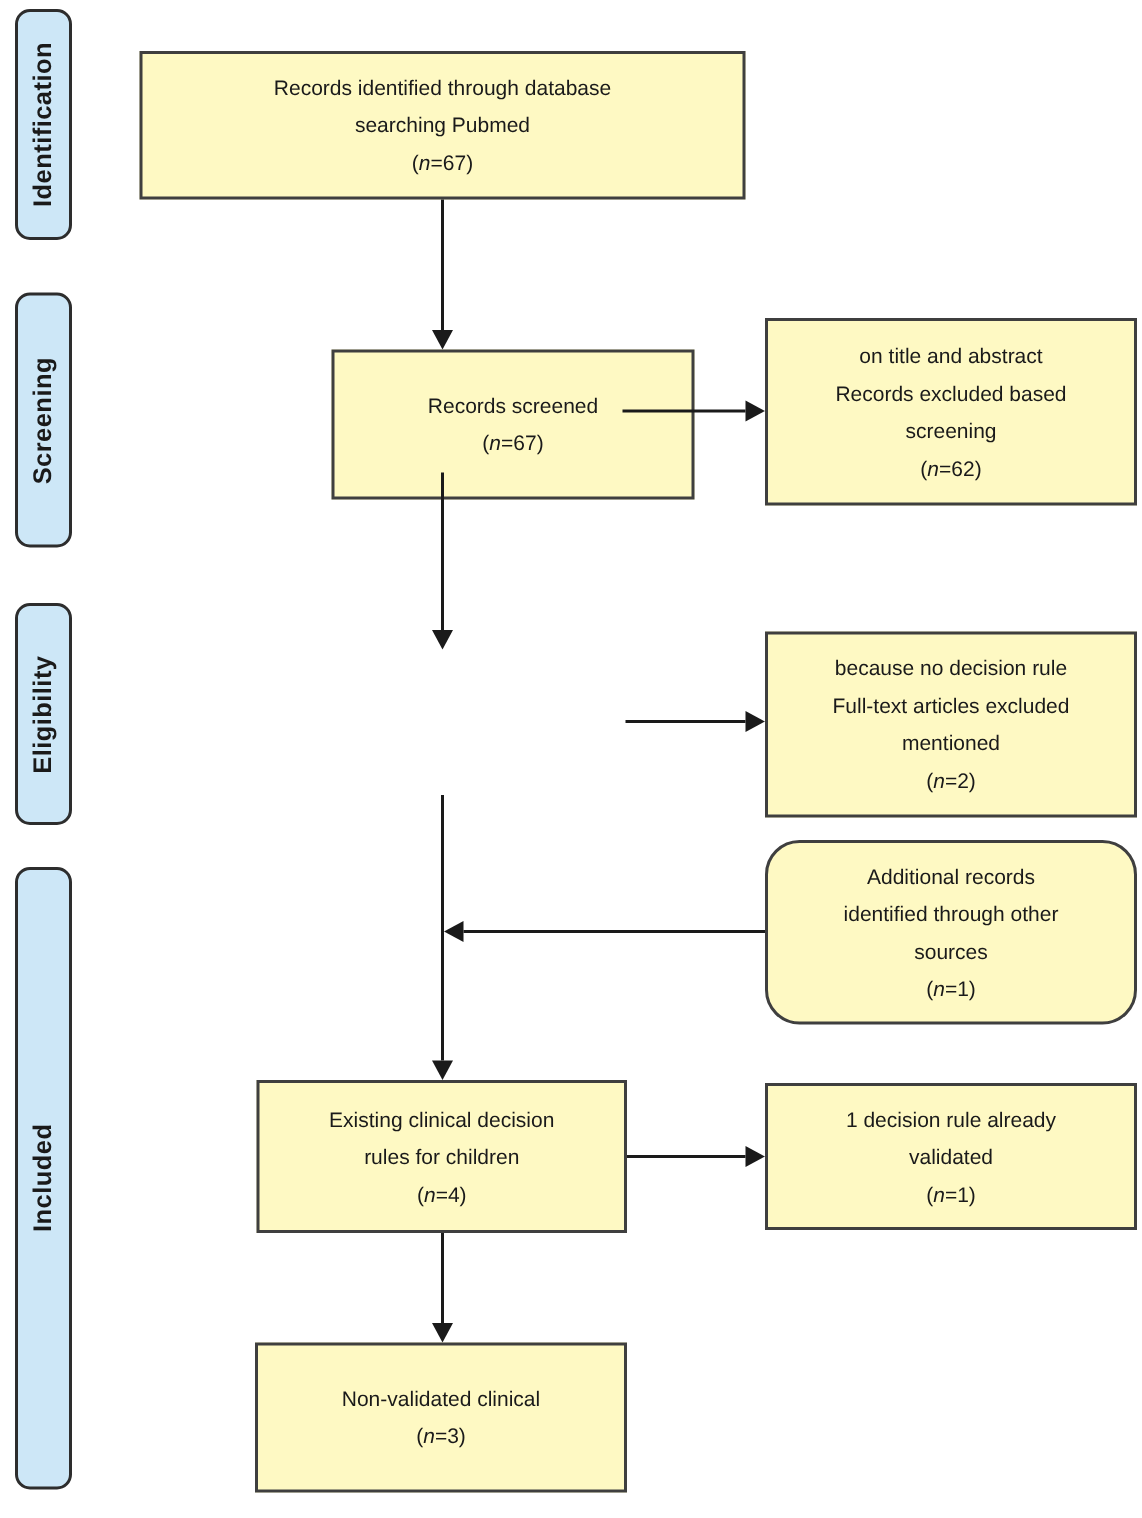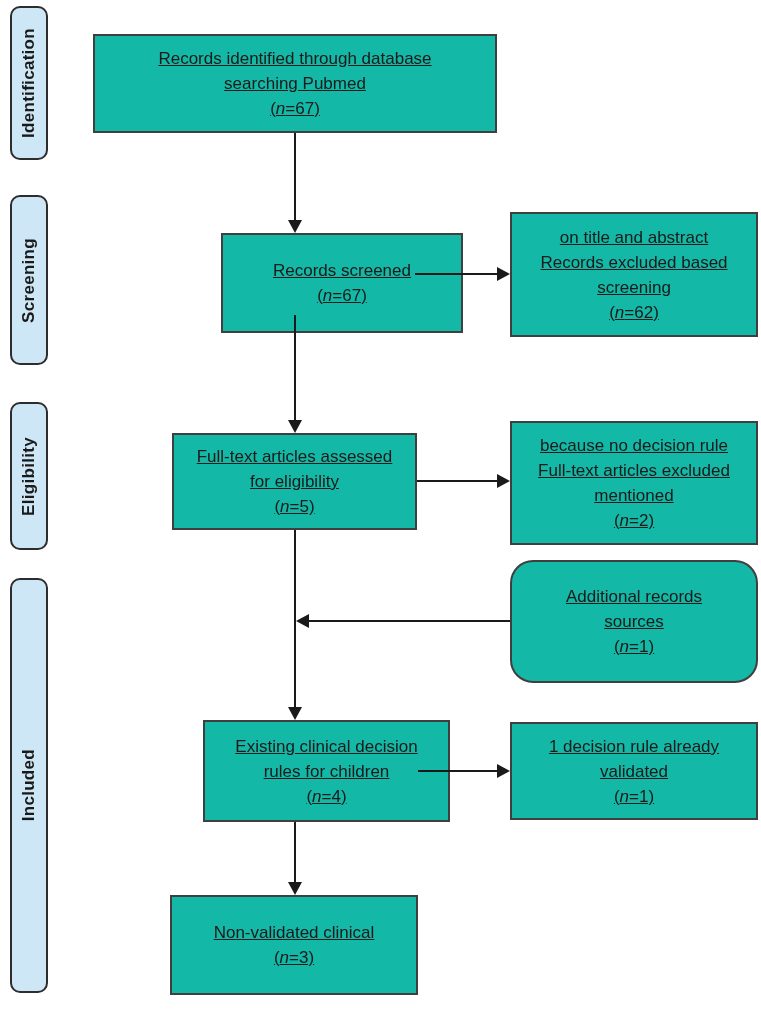--- a/index.html
+++ b/index.html
@@ -37,38 +37,37 @@
     white-space:nowrap;
   }
   .st-identification{top:6px;height:154px;}
   .st-screening{top:195px;height:170px;}
   .st-eligibility{top:402px;height:148px;}
   .st-included{top:578px;height:415px;}
 
   
   .fbox{
     position:absolute;
-    background:#14b8a6;
+    background:#fef9c3;
     border:2px solid var(--box-border);
     box-sizing:border-box;
     display:flex;flex-direction:column;
     align-items:center;justify-content:center;
     text-align:center;
-    font-size:17px;
+    font-size:14px;
     line-height:25px;
-    text-decoration:underline;
   }
   .nvar{font-style:italic;}
   .b1{left:93px;top:34px;width:404px;height:99px;}
   .b2{left:173px;top:233px;width:242px;height:100px;margin-left:48px;}
   .b3{left:510px;top:212px;width:248px;height:125px;}
   .b4{left:172px;top:433px;width:245px;height:97px;}
   .b5{left:510px;top:421px;width:248px;height:124px;}
   .b6{left:510px;top:560px;width:248px;height:123px;border-radius:23px;}
-  .b7{left:171px;top:720px;width:247px;height:102px;margin-left:32px;}
+  .b7{left:171px;top:720px;width:247px;height:102px;}
   .b8{left:510px;top:722px;width:248px;height:98px;justify-content:center;}
   .b9{left:170px;top:895px;width:248px;height:100px;align-items:center;}
 
   
   .aline{position:absolute;background:var(--arrow);}
   .ahead{position:absolute;width:0;height:0;}
   .head-down{border-left:7px solid transparent;border-right:7px solid transparent;border-top:13px solid var(--arrow);}
   .head-right{border-top:7px solid transparent;border-bottom:7px solid transparent;border-left:13px solid var(--arrow);}
   .head-left{border-top:7px solid transparent;border-bottom:7px solid transparent;border-right:13px solid var(--arrow);}
 </style>
@@ -101,35 +100,31 @@
     <div class="line"><span>(</span><span class="nvar">n</span><span>=67)</span></div>
   </div>
 
   <div class="fbox b3">
     <div class="line">on title and abstract</div>
     <div class="line">Records excluded based</div>
     <div class="line">screening</div>
     <div class="line"><span>(</span><span class="nvar">n</span><span>=62)</span></div>
   </div>
 
-  <div class="fbox b4">
-    <div class="line">Full-text articles assessed</div>
-    <div class="line">for eligibility</div>
-    <div class="line"><span>(</span><span class="nvar">n</span><span>=5)</span></div>
-  </div>
 
   <div class="fbox b5">
     <div class="line">because no decision rule</div>
     <div class="line">Full-text articles excluded</div>
     <div class="line">mentioned</div>
     <div class="line"><span>(</span><span class="nvar">n</span><span>=2)</span></div>
   </div>
 
   <div class="fbox b6">
     <div class="line">Additional records</div>
+    <div class="line">identified through other</div>
     <div class="line">sources</div>
     <div class="line"><span>(</span><span class="nvar">n</span><span>=1)</span></div>
   </div>
 
   <div class="fbox b7">
     <div class="line">Existing clinical decision</div>
     <div class="line">rules for children</div>
     <div class="line"><span>(</span><span class="nvar">n</span><span>=4)</span></div>
   </div>
 

